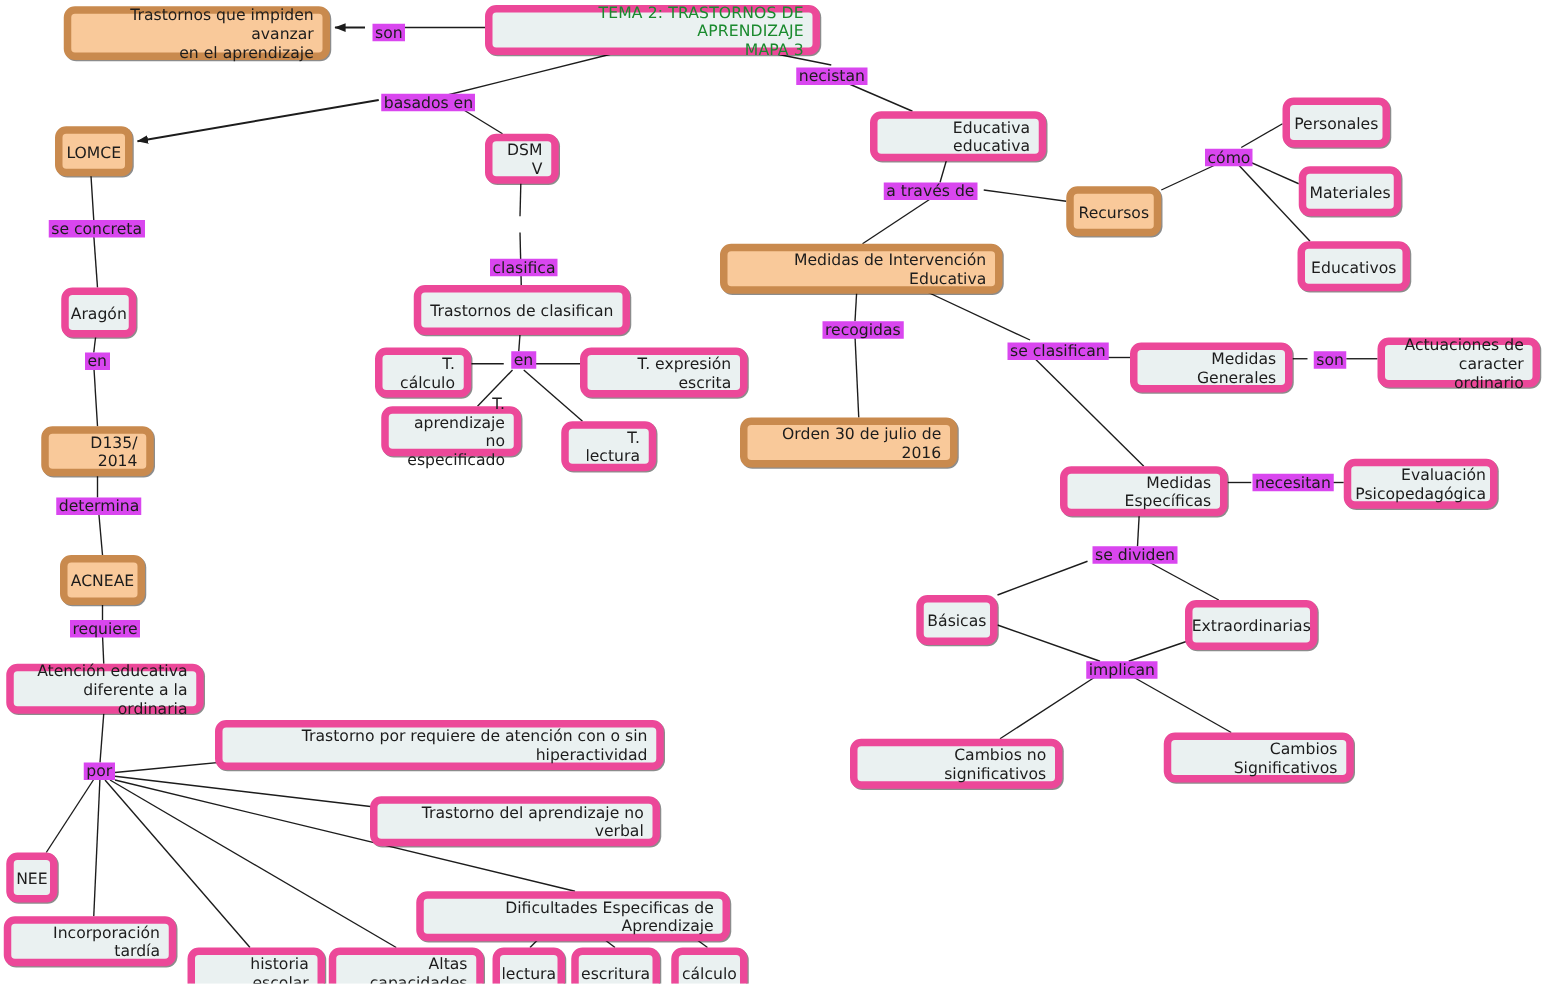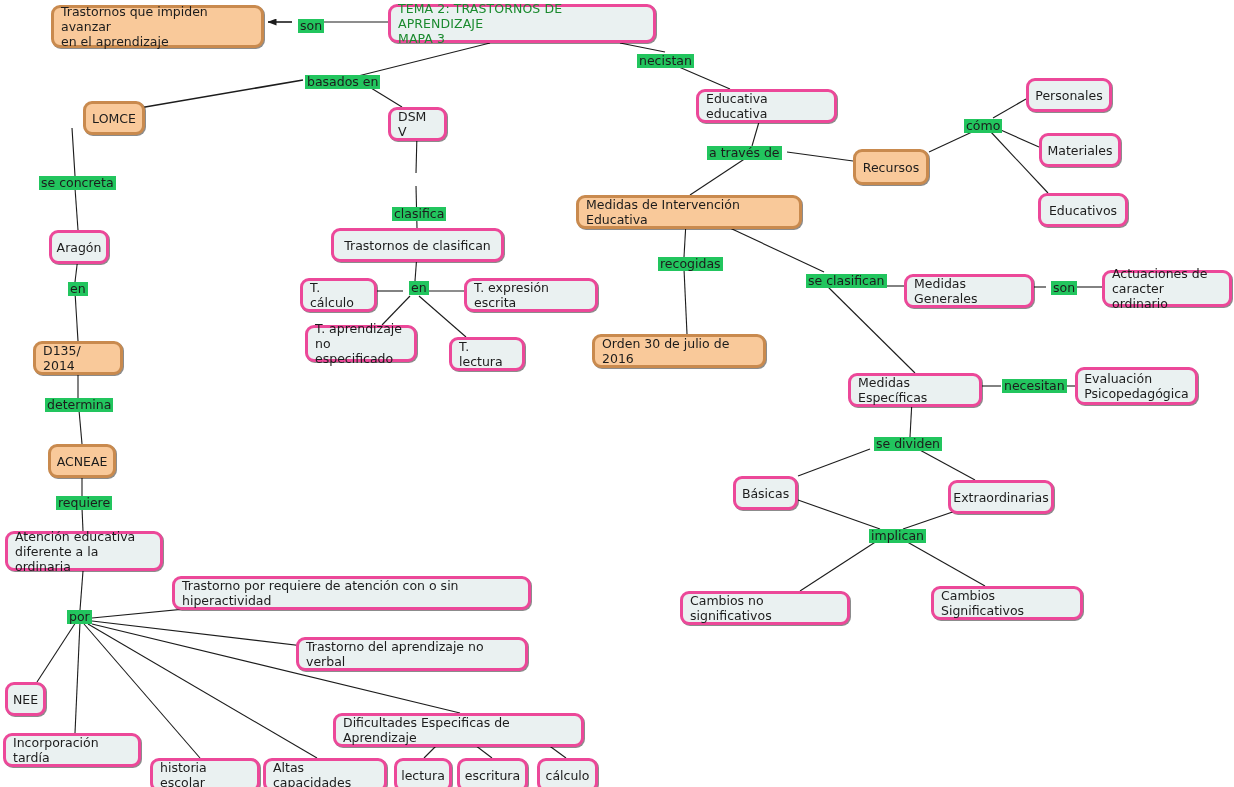--- a/index.html
+++ b/index.html
@@ -22,27 +22,27 @@
     position: absolute;
     left: 0;
     top: 0;
     width: 1234px;
     height: 787px;
     pointer-events: none;
   }
   .node {
     position: absolute;
     box-sizing: border-box;
-    border: 3px solid #ec4899;
+    border: 6px solid #ec4899;
     border-radius: 9px;
     background: #eaf1f1;
     color: #1c1c1c;
     font-size: 12.5px;
     line-height: 15px;
-    text-align: left;
+    text-align: right;
     display: flex;
     align-items: center;
     justify-content: center;
     padding: 14px 7px;
     white-space: pre-line;
     box-shadow: 1px 1px 0 rgba(0,0,0,0.45);
     z-index: 3;
   }
   .node.orange {
     background: #f9c99a;
@@ -51,21 +51,21 @@
   .node.title {
     color: #1a8a2e;
     font-size: 12.5px;
     letter-spacing: 0.1px;
   }
   .linklabel {
     position: absolute;
     font-size: 12.5px;
     line-height: 14px;
     color: #1c1c1c;
-    background: #22c55e;
+    background: #d946ef;
     padding: 0 2px;
     white-space: nowrap;
     z-index: 4;
   }
 </style>
 </head>
 <body>
 
 <div id="canvas">
 
@@ -133,21 +133,21 @@
         <polyline points="467,739 492,758"></polyline>
         <polyline points="540,739 566,758"></polyline>
       </g>
   </svg>
 
   <div id="node-layer">
       <div class="node orange" style="left: 51px; top: 5px; width: 213px; height: 43px;">Trastornos que impiden avanzar
 en el aprendizaje</div>
       <div class="node title" style="left: 388px; top: 4px; width: 268px; height: 39px;">TEMA 2: TRASTORNOS DE APRENDIZAJE
 MAPA 3</div>
-      <div class="node orange" style="left: 44px; top: 101px; width: 62px; height: 27px; margin-left: 39px;">LOMCE</div>
+      <div class="node orange" style="left: 44px; top: 101px; width: 62px; height: 27px;">LOMCE</div>
       <div class="node" style="left: 388px; top: 107px; width: 59px; height: 26px;">DSM V</div>
       <div class="node" style="left: 696px; top: 89px; width: 141px; height: 26px;">Educativa educativa</div>
       <div class="node" style="left: 1026px; top: 78px; width: 86px; height: 26px;">Personales</div>
       <div class="node" style="left: 1039px; top: 133px; width: 82px; height: 26px;">Materiales</div>
       <div class="node" style="left: 1038px; top: 193px; width: 90px; height: 26px;">Educativos</div>
       <div class="node orange" style="left: 853px; top: 149px; width: 76px; height: 36px;">Recursos</div>
       <div class="node orange" style="left: 576px; top: 195px; width: 226px; height: 27px;">Medidas de Intervención Educativa</div>
       <div class="node" style="left: 49px; top: 230px; width: 60px; height: 27px;">Aragón</div>
       <div class="node" style="left: 331px; top: 228px; width: 173px; height: 26px;">Trastornos de clasifican</div>
       <div class="node" style="left: 300px; top: 278px; width: 77px; height: 26px;">T. cálculo</div>

